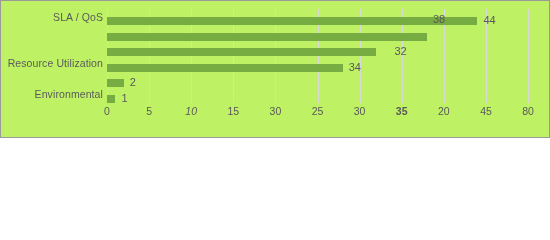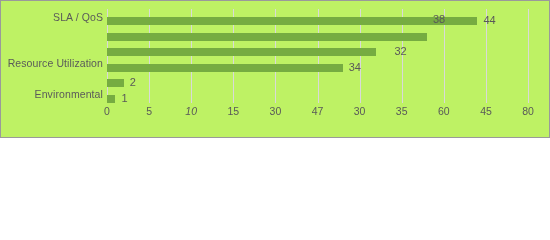--- a/index.html
+++ b/index.html
@@ -121,21 +121,21 @@
     <div class="bar-value" style="top: 68px; left: 22.84px; color: rgb(89, 89, 89);">2</div>
     <div class="bar-value" style="top: 84px; left: 14.42px; color: rgb(89, 89, 89);">1</div>
   </div>
 
   <div id="value-axis">
     <div class="tick-label" style="left:0px;">0</div>
     <div class="tick-label" style="left: 42.1px;">5</div>
     <div class="tick-label" style="left: 84.2px; font-style: italic;">10</div>
     <div class="tick-label" style="left: 126.3px;">15</div>
     <div class="tick-label" style="left: 168.4px;">30</div>
-    <div class="tick-label" style="left: 210.5px;">47</div>
+    <div class="tick-label" style="left: 210.5px;">25</div>
     <div class="tick-label" style="left: 252.6px;">30</div>
-    <div class="tick-label" style="left: 294.7px;">35</div>
-    <div class="tick-label" style="left: 336.8px;">60</div>
+    <div class="tick-label" style="left: 294.7px; font-weight: bold;">35</div>
+    <div class="tick-label" style="left: 336.8px;">20</div>
     <div class="tick-label" style="left: 379px;">45</div>
     <div class="tick-label" style="left:421px;">80</div>
   </div>
 
 </div>
 
 </body></html>

